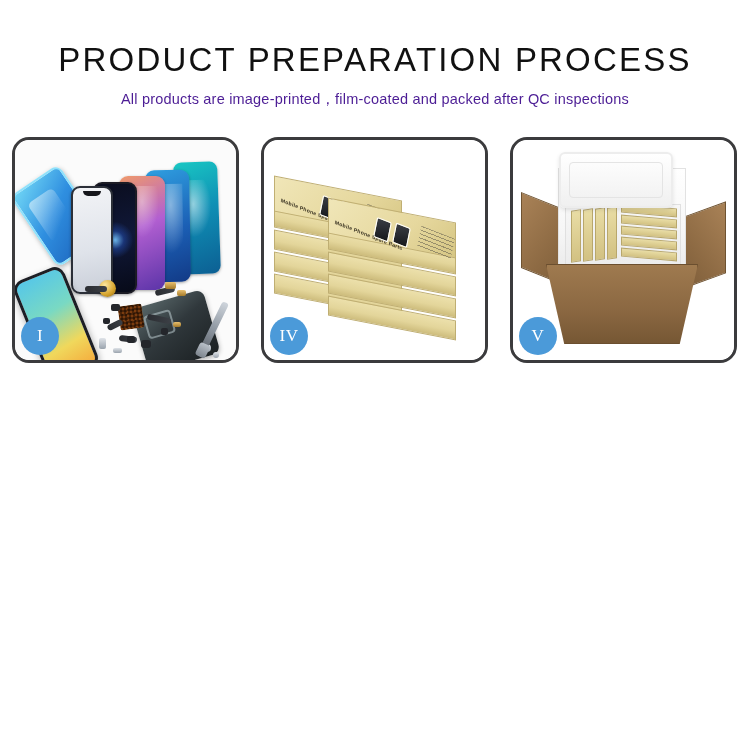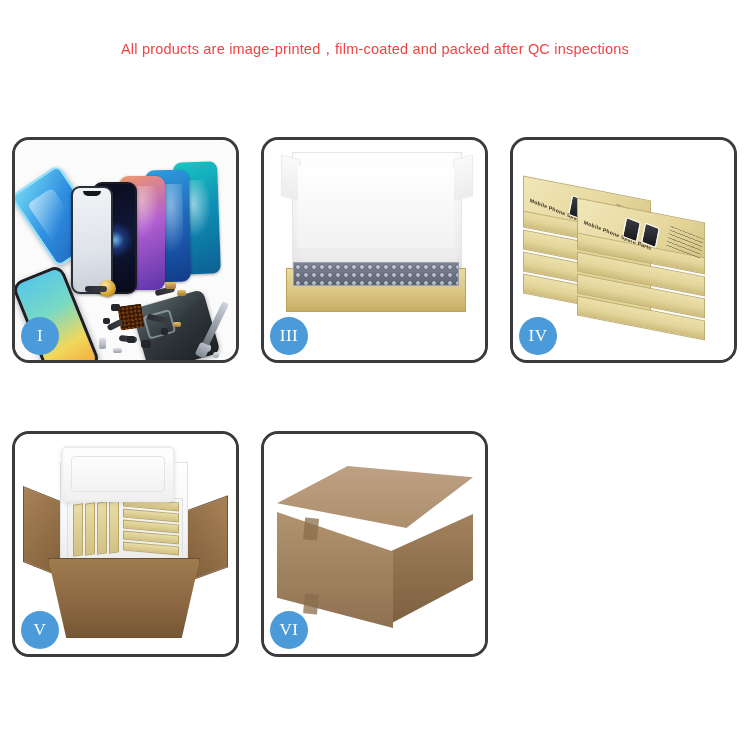--- a/index.html
+++ b/index.html
@@ -21,22 +21,23 @@
     font-weight: 500;
     letter-spacing: 2.2px;
     color: #111111;
     line-height: 40px;
     white-space: nowrap;
   }
   .subtitle {
     font-family: "Liberation Sans", sans-serif;
     font-size: 14.5px;
     font-weight: 400;
-    color: #ef4444;
+    color: #4c1d95;
     letter-spacing: 0.2px;
+    margin-top: 10px;
     line-height: 18px;
     white-space: nowrap;
   }
 
   
   .grid {
     position: absolute;
     left: 12px; top: 137px;
     width: 726px;
     display: grid;
@@ -325,20 +326,21 @@
     transform: rotate(9deg); opacity: .9;
   }
   .c6-tape {
     position: absolute; background: #8a6d4c; opacity: .75; border-radius: 1px;
   }
 </style>
 </head>
 <body>
 
 <div class="header">
+  <div class="title">PRODUCT PREPARATION PROCESS</div>
   <div class="subtitle">All products are image-printed，film-coated and packed after QC inspections</div>
 </div>
 
 <div class="grid">
 
   <div class="card">
     <div class="card-inner p1">
       <div class="film"></div>
 
       <div class="ph ph-e"></div>
@@ -372,29 +374,20 @@
       <div class="bit gold" style="left:158px; top:182px; width:8px; height:5px;"></div>
       <div class="bit silver" style="left:188px; top:204px; width:8px; height:8px; border-radius:50%;"></div>
       <div class="bit silver" style="left:198px; top:212px; width:6px; height:6px; border-radius:50%;"></div>
 
       <div class="tool"></div>
     </div>
     <div class="badge">I</div>
   </div>
 
 
-  <div class="card">
-    <div class="card-inner p3">
-      <div class="lid3"></div>
-      <div class="foam3"></div>
-      <div class="tray3"></div>
-      <div class="tray3-in"></div>
-    </div>
-    <div class="badge">III</div>
-  </div>
 
   <div class="card">
     <div class="card-inner p4">
       <div class="stack">
 
         <div class="kbox" style="left:6px;  top:128px; width:128px; height:20px; transform: skewY(11deg);"></div>
         <div class="kbox" style="left:6px;  top:106px; width:128px; height:20px; transform: skewY(11deg);"></div>
         <div class="kbox" style="left:6px;  top:84px;  width:128px; height:20px; transform: skewY(11deg);"></div>
         <div class="kbox" style="left:6px;  top:62px;  width:128px; height:20px; transform: skewY(11deg);"></div>
 
@@ -438,25 +431,14 @@
       <div class="kslab" style="left:108px; top:88px; width:56px; height:9px; transform: skewY(5deg);"></div>
       <div class="kslab" style="left:108px; top:99px; width:56px; height:9px; transform: skewY(5deg);"></div>
       <div class="kslab" style="left:108px; top:110px; width:56px; height:9px; transform: skewY(5deg);"></div>
 
       <div class="foamLid"></div>
       <div class="cartonBody"></div>
     </div>
     <div class="badge">V</div>
   </div>
 
-  <div class="card">
-    <div class="card-inner p6">
-      <div class="c6-top"></div>
-      <div class="c6-side"></div>
-      <div class="c6-front"></div>
-      <div class="c6-seam"></div>
-      <div class="c6-tape" style="left:40px; top:84px; width:14px; height:22px; transform: rotate(6deg);"></div>
-      <div class="c6-tape" style="left:40px; top:160px; width:14px; height:20px; transform: rotate(6deg);"></div>
-    </div>
-    <div class="badge">VI</div>
-  </div>
 
 </div>
 
 </body></html>

